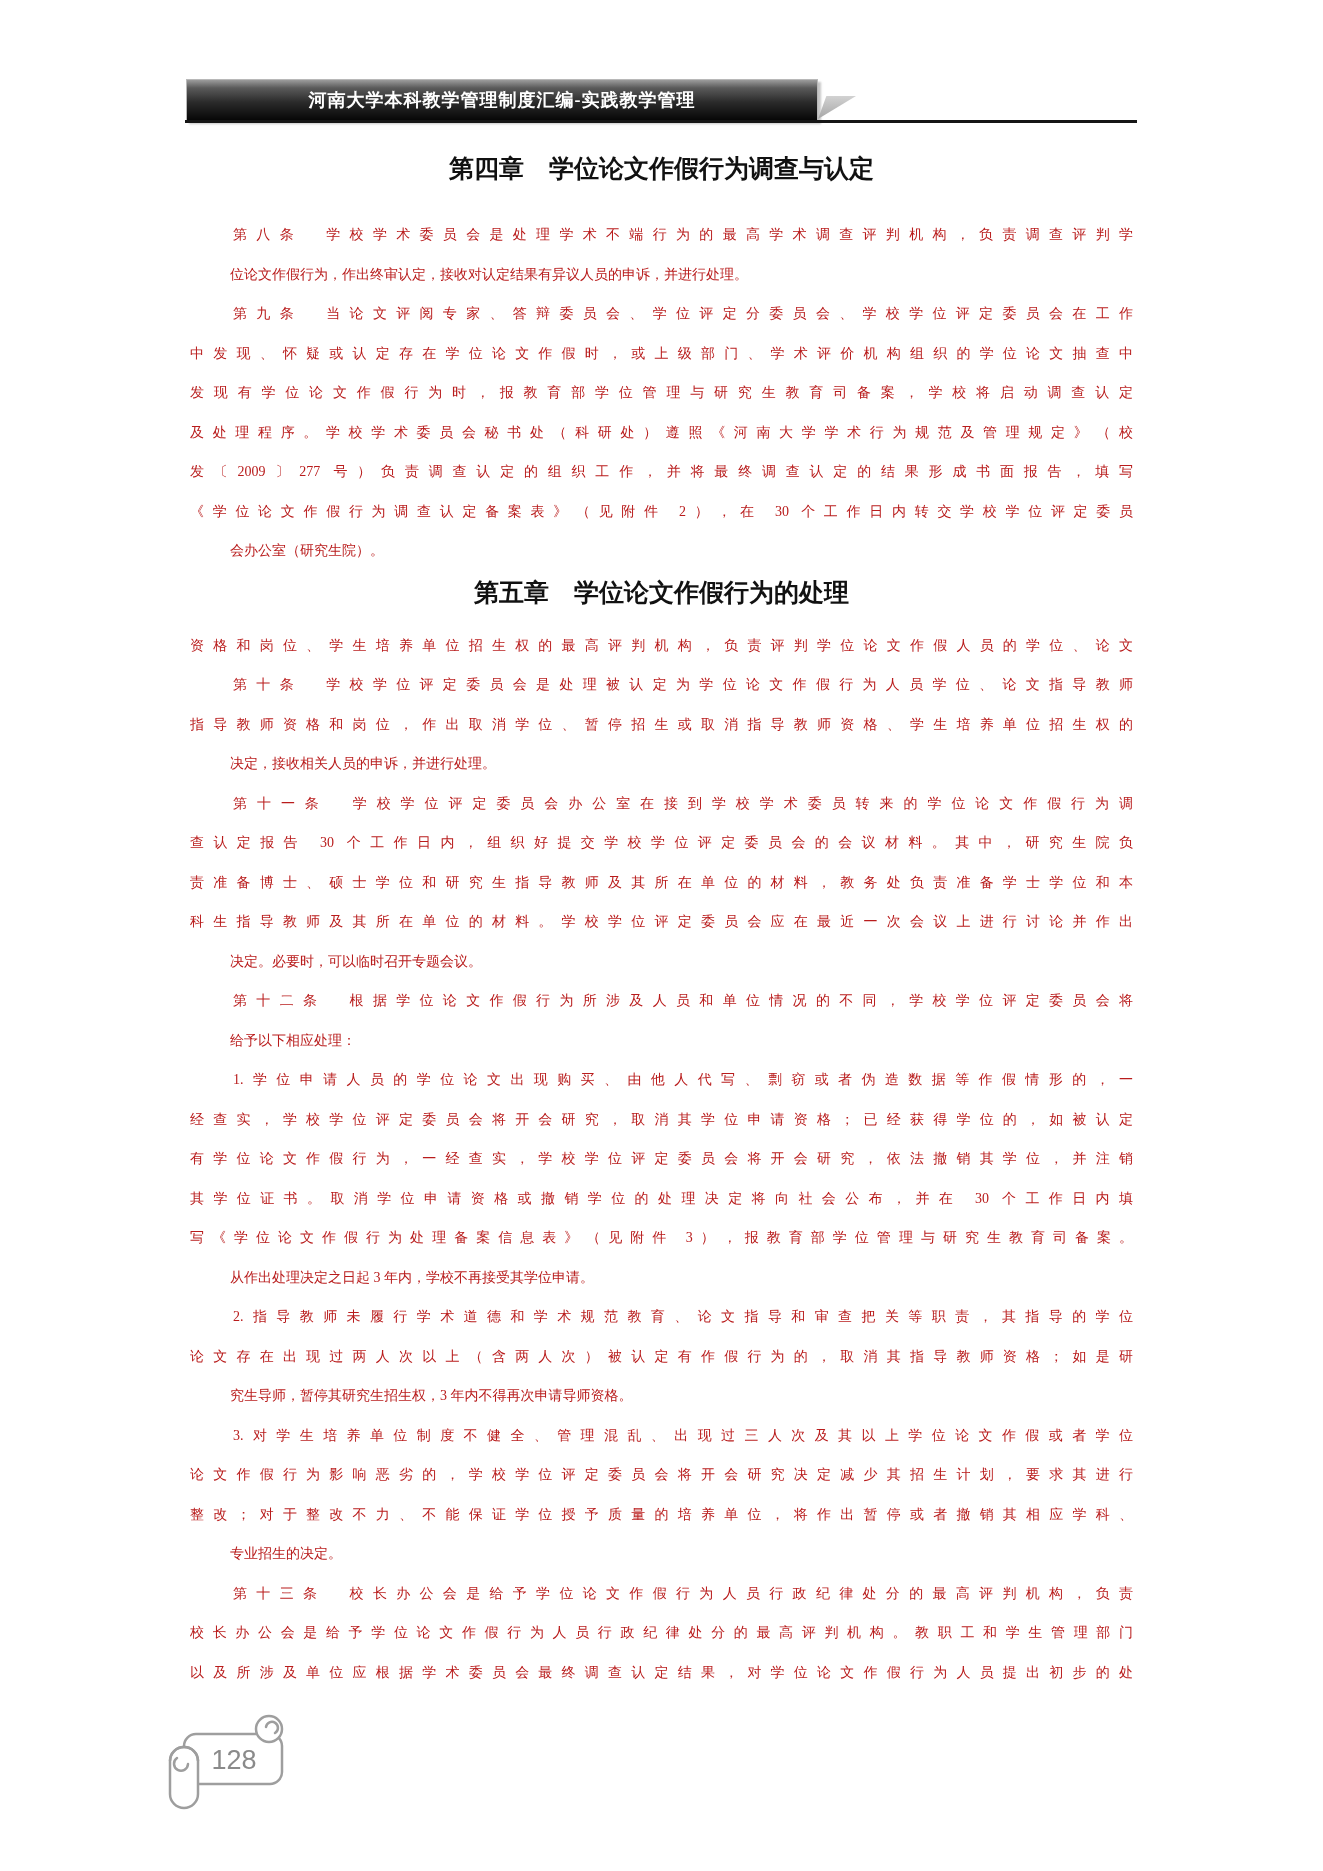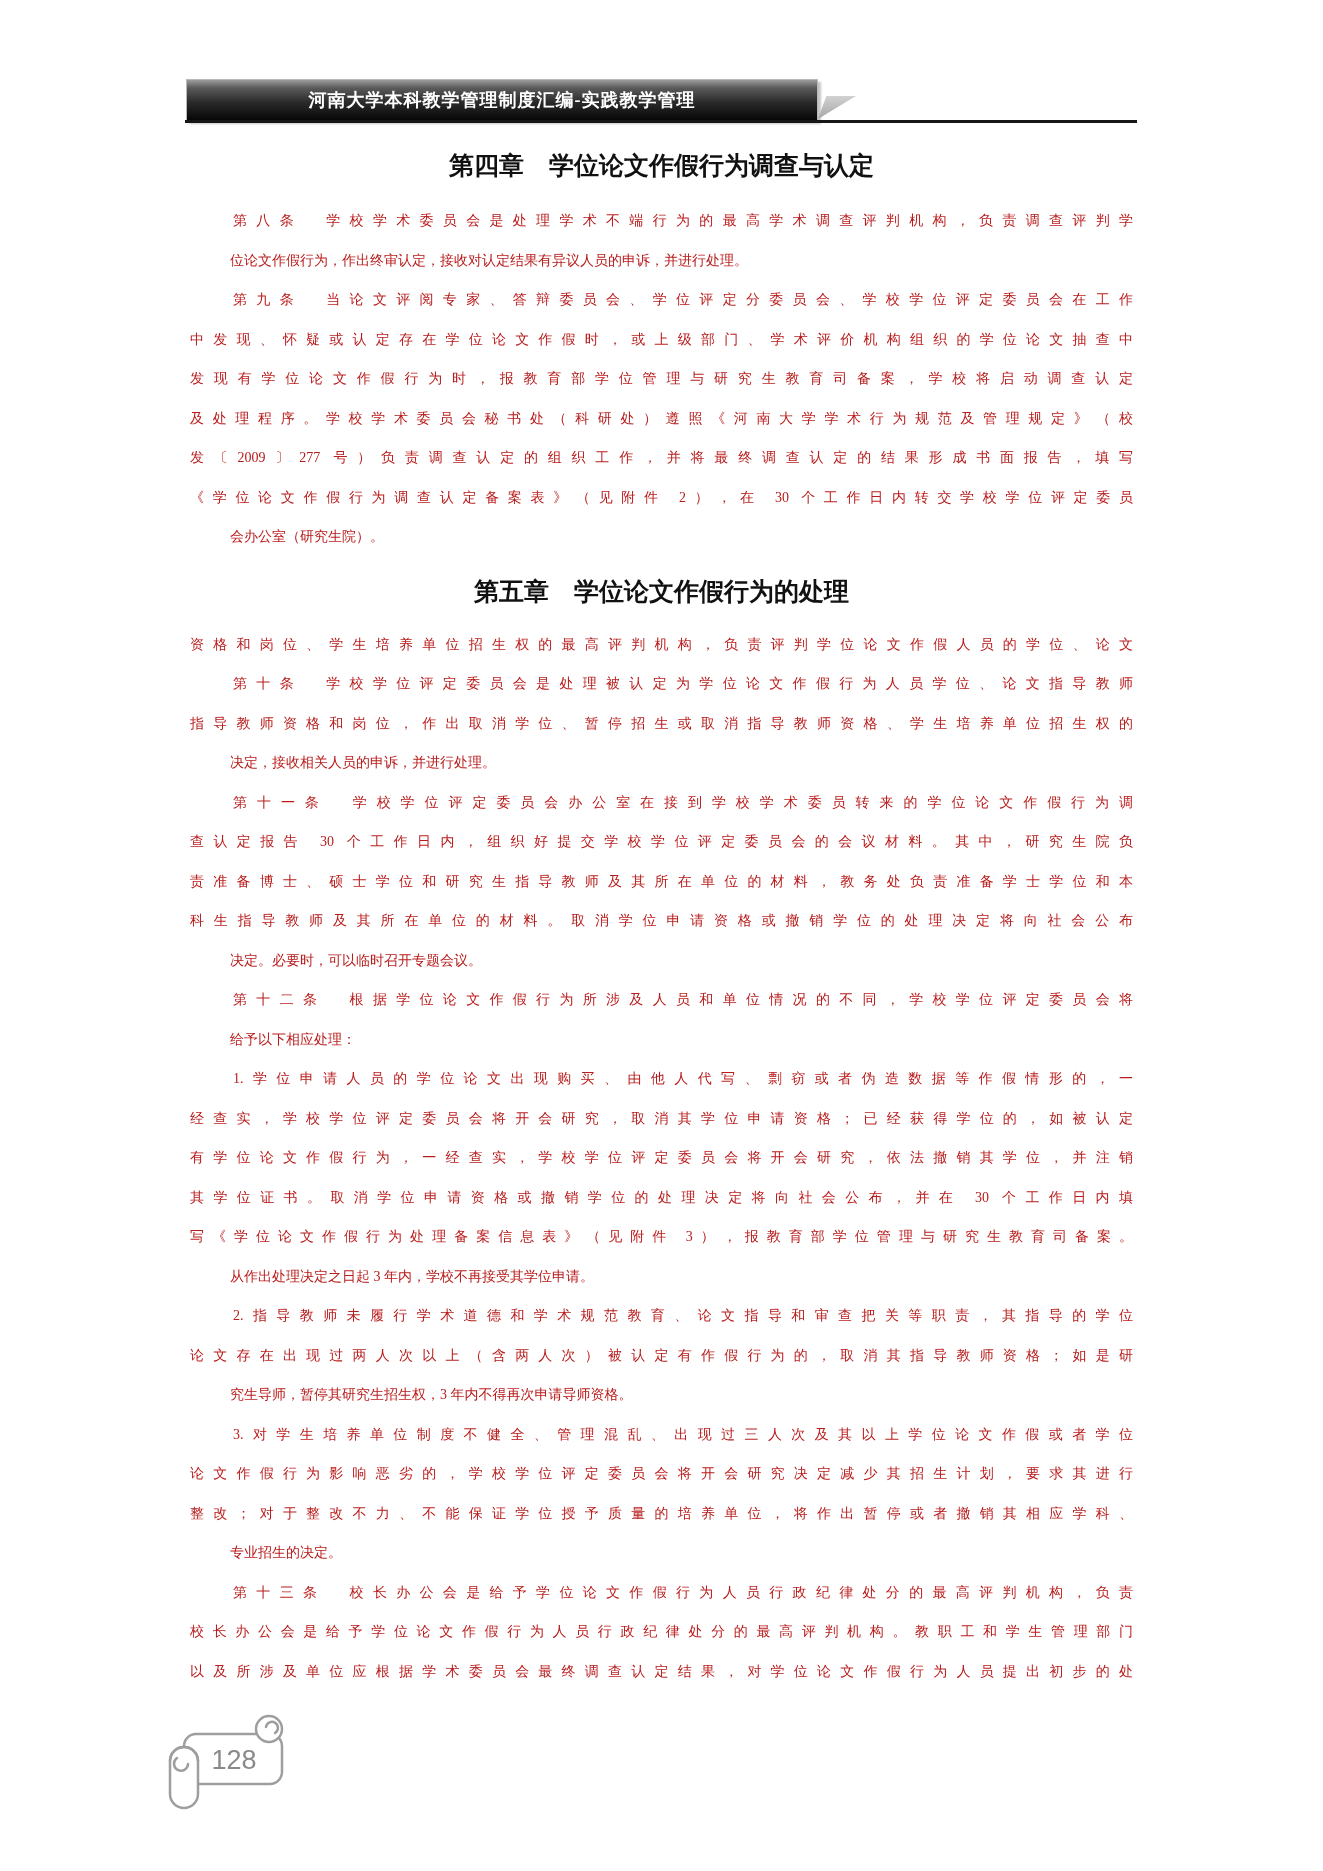--- a/index.html
+++ b/index.html
@@ -27,22 +27,22 @@
     position:absolute;left:185px;top:120px;width:952px;height:3px;
     background:#161616;
   }
   
   .content{position:absolute;left:190px;top:0;width:943px;}
   .chapter-title{
     height:40px;line-height:40px;text-align:center;
     font-family:"Liberation Sans","DejaVu Sans",sans-serif;
     font-weight:bold;font-size:25px;color:#111;
   }
-  .chapter-title.ch4{margin-top:148px;margin-bottom:13px;font-family:Liberation Mono, monospace;}
-  .chapter-title.ch5{margin-top:14px;margin-bottom:14px;}
+  .chapter-title.ch4{margin-top:148px;margin-bottom:27px;}
+  .chapter-title.ch5{margin-top:1px;margin-bottom:14px;}
   .line{
     height:39.5px;line-height:39.5px;font-size:14px;color:#b91c1c;
     text-align:justify;text-align-last:justify;text-justify:inter-character;
     overflow:hidden;white-space:nowrap;
   }
   .line.first{text-indent:43px;}
   .line.end{text-align-last:auto;margin-left:40px;}
   
   .page-scroll{position:absolute;left:166px;top:1710px;width:132px;height:102px;}
 </style>
@@ -80,21 +80,21 @@
       <div class="line">资格和岗位、学生培养单位招生权的最高评判机构，负责评判学位论文作假人员的学位、论文</div>
       <div class="line first">第十条　学校学位评定委员会是处理被认定为学位论文作假行为人员学位、论文指导教师</div>
       <div class="line">指导教师资格和岗位，作出取消学位、暂停招生或取消指导教师资格、学生培养单位招生权的</div>
       <div class="line end">决定，接收相关人员的申诉，并进行处理。</div>
     </div>
 
     <div>
       <div class="line first">第十一条　学校学位评定委员会办公室在接到学校学术委员转来的学位论文作假行为调</div>
       <div class="line">查认定报告 30 个工作日内，组织好提交学校学位评定委员会的会议材料。其中，研究生院负</div>
       <div class="line">责准备博士、硕士学位和研究生指导教师及其所在单位的材料，教务处负责准备学士学位和本</div>
-      <div class="line">科生指导教师及其所在单位的材料。取消学位申请资格或撤销学位的处理决定将向社会公布</div>
+      <div class="line">科生指导教师及其所在单位的材料。学校学位评定委员会应在最近一次会议上进行讨论并作出</div>
       <div class="line end">决定。必要时，可以临时召开专题会议。</div>
     </div>
 
     <div>
       <div class="line first">第十二条　根据学位论文作假行为所涉及人员和单位情况的不同，学校学位评定委员会将</div>
       <div class="line end">给予以下相应处理：</div>
     </div>
 
     <div>
       <div class="line first">1.学位申请人员的学位论文出现购买、由他人代写、剽窃或者伪造数据等作假情形的，一</div>

